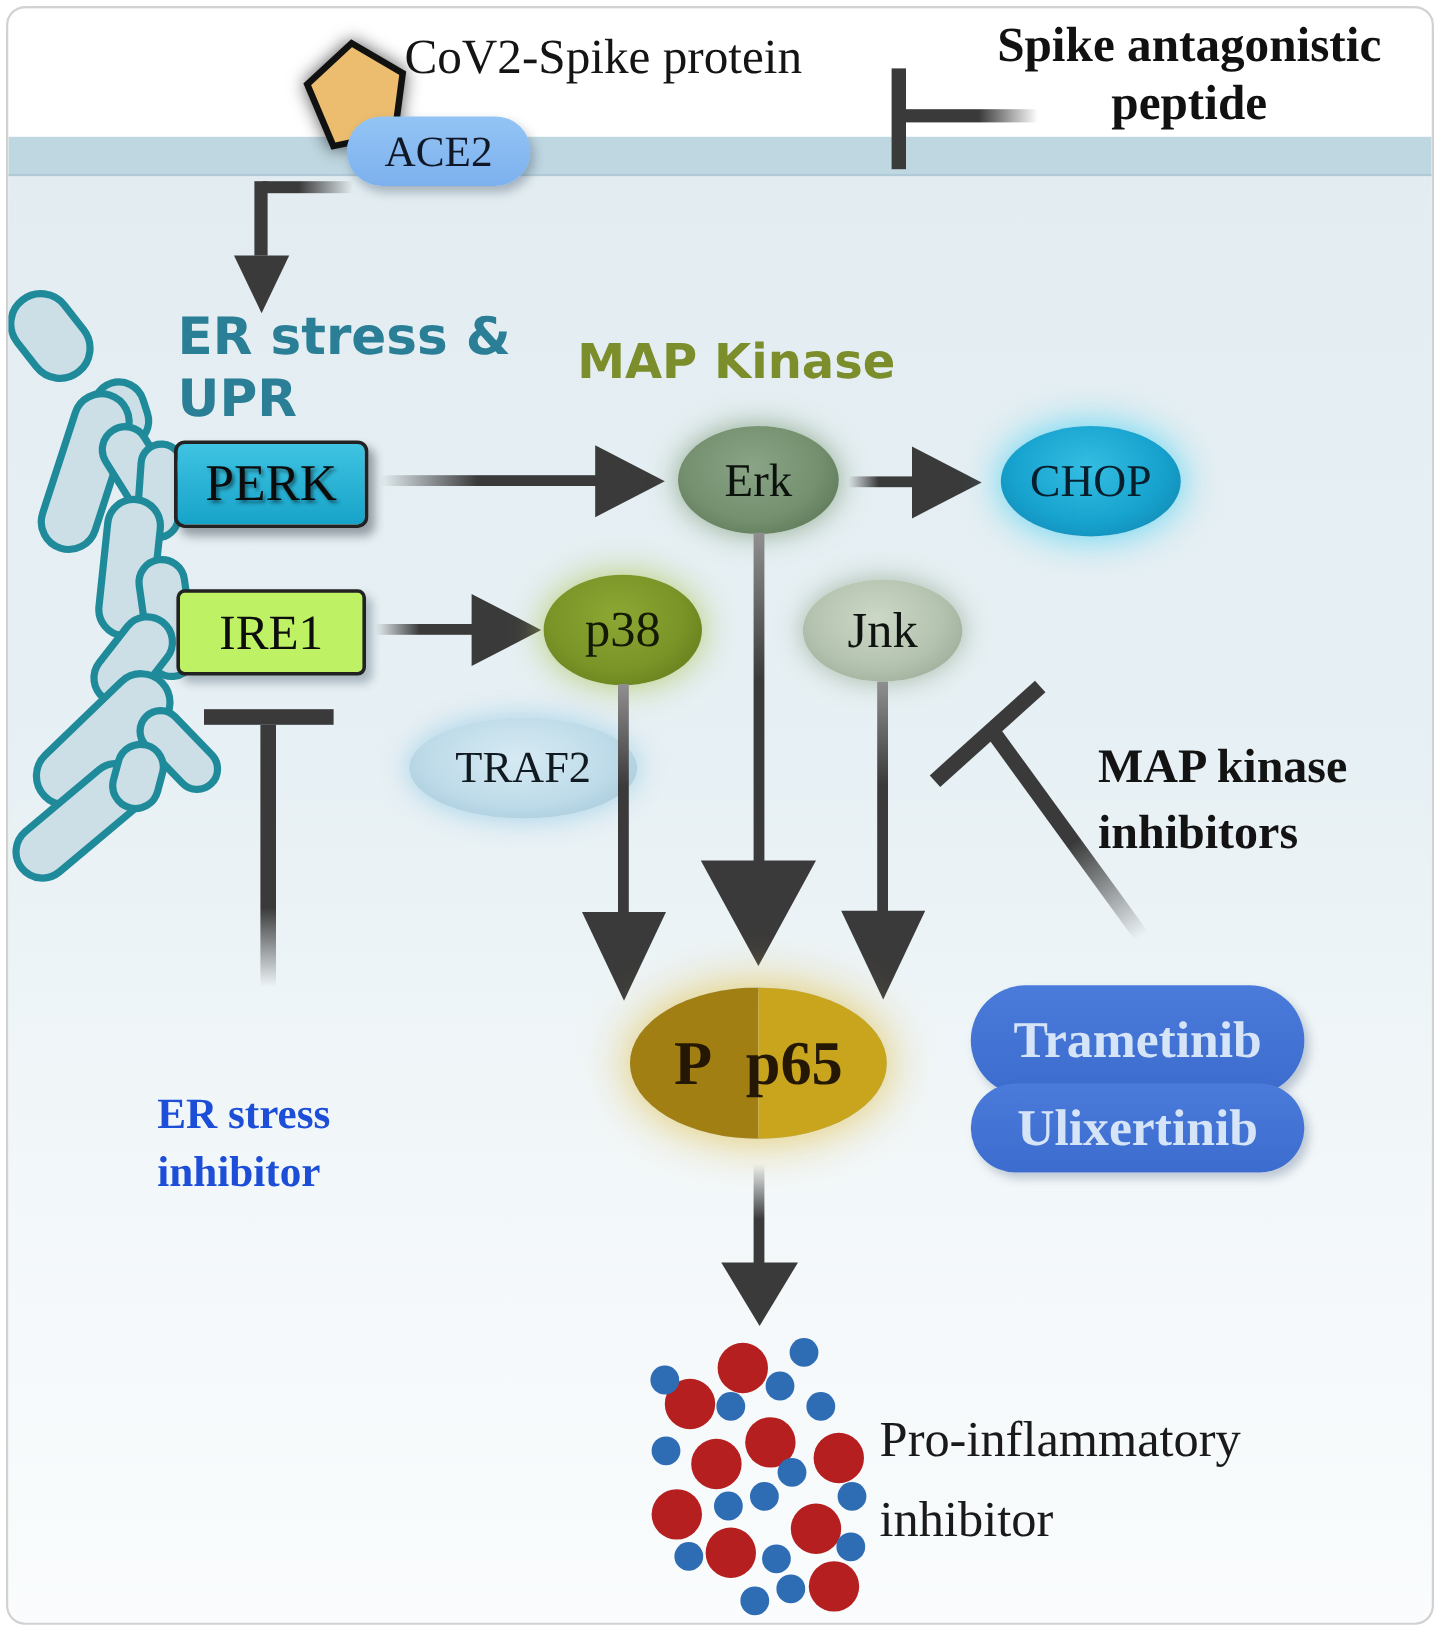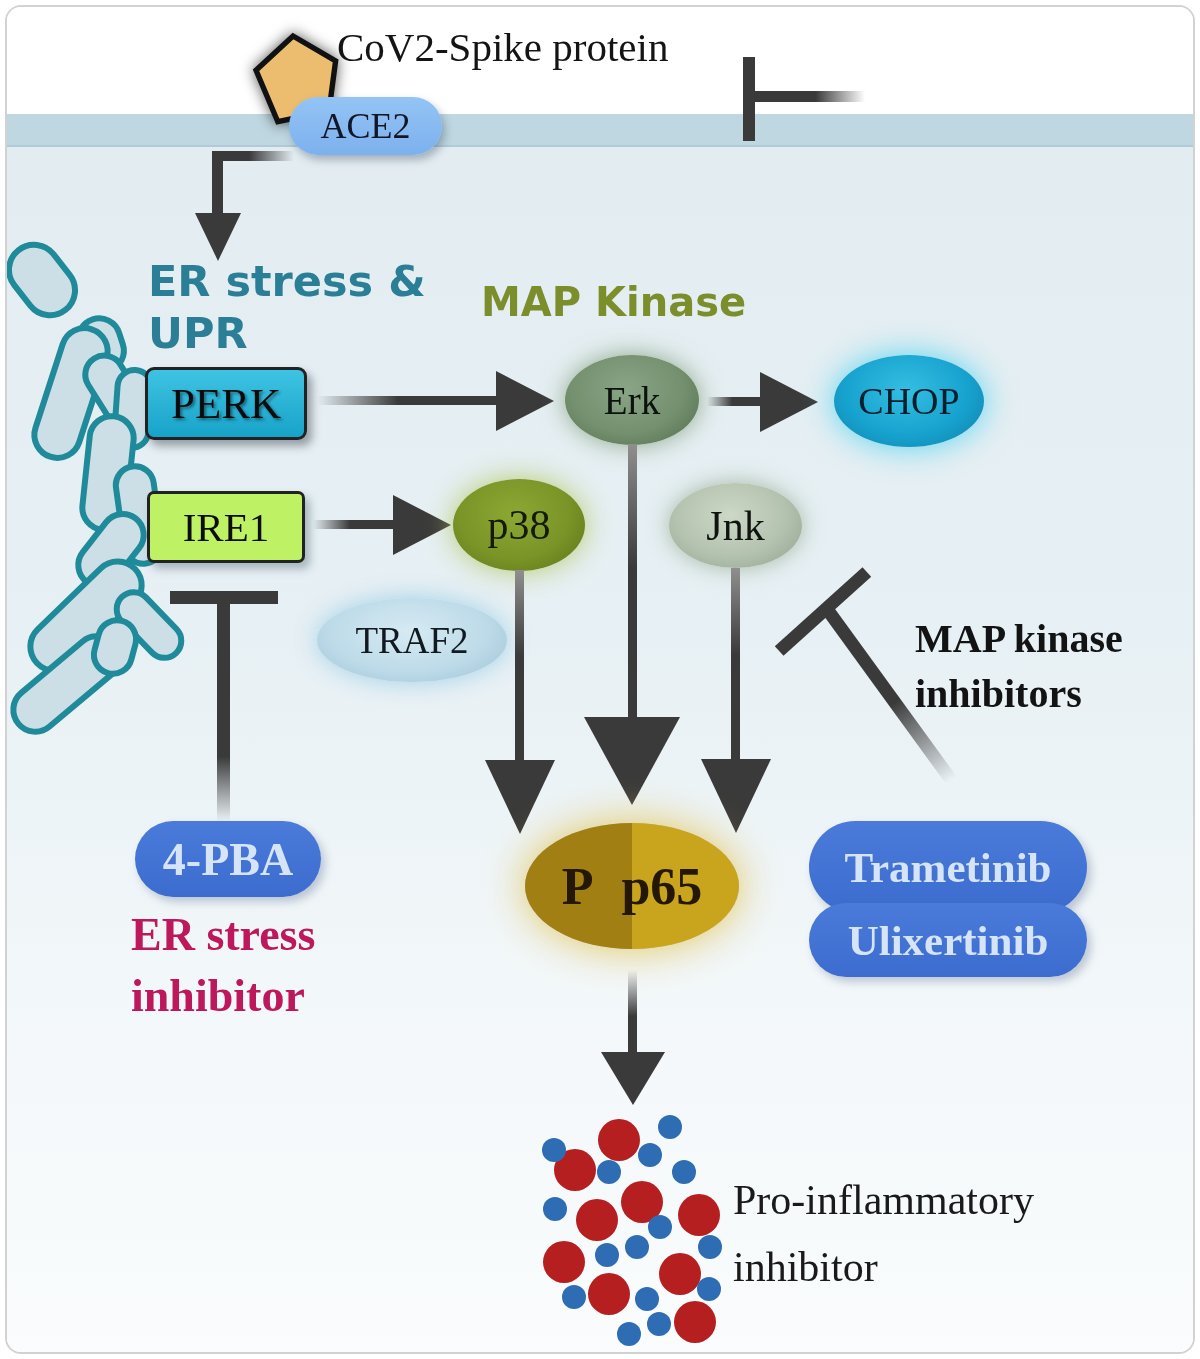--- a/index.html
+++ b/index.html
@@ -57,20 +57,24 @@
     <div class="er-blob" style="left:34px;top:392px;width:38px;height:118px;transform:rotate(50deg);"></div>
     <div class="er-blob" style="left:86px;top:390px;width:32px;height:48px;transform:rotate(15deg);"></div>
   </div>
 
   <svg class="abs" style="left:245px;top:25px;width:90px;height:95px;filter:drop-shadow(0 0 7px rgba(0,0,0,.65));" viewBox="0 0 100 105">
     <polygon points="52,4 95,38 80,92 22,96 6,36" fill="#ecbd6e" stroke="#111" stroke-width="6" transform="rotate(-8 50 50)"></polygon>
   </svg>
 
   <div class="abs serif-lg" style="left:330px;top:16px;width:380px;font-size:41px;">CoV2-Spike protein</div>
 
+  <div class="abs" style="left:788px;top:6px;width:392px;text-align:center;font-weight:bold;font-size:41px;line-height:1.18;color:#111;">
+    <div>Spike antagonistic</div>
+    <div>peptide</div>
+  </div>
 
   <div class="tbar" style="left:736px;top:50px;width:12px;height:84px;"></div>
   <div class="abs" style="left:748px;top:84px;width:110px;height:11px;background:linear-gradient(to right,#3a3a3a 55%,rgba(58,58,58,0));"></div>
 
   <div class="pill" style="left:282px;top:90px;width:153px;height:58px;font-weight:normal;
        background:linear-gradient(180deg,#93c4f5,#7db1ee);color:#101828;font-size:36px;box-shadow:3px 5px 9px rgba(40,60,90,.35);">ACE2</div>
 
   <div class="abs" style="left:212px;top:144px;width:75px;height:10px;background:linear-gradient(to right,#3a3a3a 40%,rgba(58,58,58,0));"></div>
   <div class="abs" style="left:205px;top:144px;width:11px;height:62px;background:#3a3a3a;"></div>
   <div class="tri-down" style="left:188px;top:206px;border-left:23px solid transparent;border-right:23px solid transparent;border-top:48px solid #3a3a3a;"></div>
@@ -106,39 +110,38 @@
   <div class="tri-right" style="left:386px;top:488px;"></div>
 
   <div class="ellipse" style="left:446px;top:472px;width:132px;height:92px;font-size:42px;color:#141a06;
        background:radial-gradient(ellipse at 46% 38%,#8ca833 0%,#7a9427 55%,#5a7217 100%);
        box-shadow:0 0 28px rgba(176,200,95,.9);">p38</div>
 
   <div class="ellipse" style="left:662px;top:476px;width:133px;height:85px;font-size:42px;color:#101410;
        background:radial-gradient(ellipse at 46% 38%,#cdd8c7 0%,#b3c2ae 55%,#8fa08c 100%);
        box-shadow:0 0 22px rgba(150,170,145,.8);">Jnk</div>
 
-  <div class="ellipse" style="left:310px;top:591px;width:190px;height:84px;font-size:37px;color:#101a20;
+  <div class="ellipse" style="left:334px;top:591px;width:190px;height:84px;font-size:37px;color:#101a20;
        background:radial-gradient(ellipse at 48% 40%,#d6eaf3 0%,#bedbe9 55%,#9dc2d4 100%);
        box-shadow:0 0 24px rgba(150,205,230,.85);">TRAF2</div>
 
   <div class="stem-v" style="left:508px;top:563px;height:192px;"></div>
   <div class="tri-down" style="left:478px;top:753px;border-left:35px solid transparent;border-right:35px solid transparent;border-top:74px solid #3a3a3a;"></div>
 
   <div class="stem-v" style="left:621px;top:437px;height:276px;"></div>
   <div class="tri-down" style="left:577px;top:710px;border-left:48px solid transparent;border-right:48px solid transparent;border-top:88px solid #3a3a3a;"></div>
 
   <div class="stem-v" style="left:724px;top:561px;height:193px;"></div>
   <div class="tri-down" style="left:694px;top:752px;border-left:35px solid transparent;border-right:35px solid transparent;border-top:74px solid #3a3a3a;"></div>
 
   <div class="tbar" style="left:163px;top:584px;width:108px;height:13px;"></div>
   <div class="abs" style="left:210px;top:597px;width:13px;height:218px;background:linear-gradient(to bottom,#3a3a3a 70%,rgba(58,58,58,0));"></div>
 
-  <div class="pill" style="left:128px;top:814px;width:186px;height:76px;font-size:46px;">4-PBA</div>
-
-  <div class="abs" style="left:124px;top:898px;width:250px;font-weight:bold;font-size:46px;line-height:1.32;color:#be185d;">
+
+  <div class="abs" style="left:124px;top:898px;width:250px;font-weight:bold;font-size:36px;line-height:1.32;color:#1d4ed8;">
     <div>ER stress</div>
     <div>inhibitor</div>
   </div>
 
   <div class="abs" style="left:757px;top:598px;width:118px;height:13px;background:#3a3a3a;transform:rotate(-42deg);"></div>
   <div class="abs" style="left:816px;top:598px;width:215px;height:13px;transform:rotate(54deg);transform-origin:6px 6px;
        background:linear-gradient(to right,#3a3a3a 55%,rgba(58,58,58,0));"></div>
 
   <div class="abs" style="left:908px;top:604px;width:270px;font-weight:bold;font-size:40px;line-height:1.38;color:#131313;">
     <div>MAP kinase</div>

